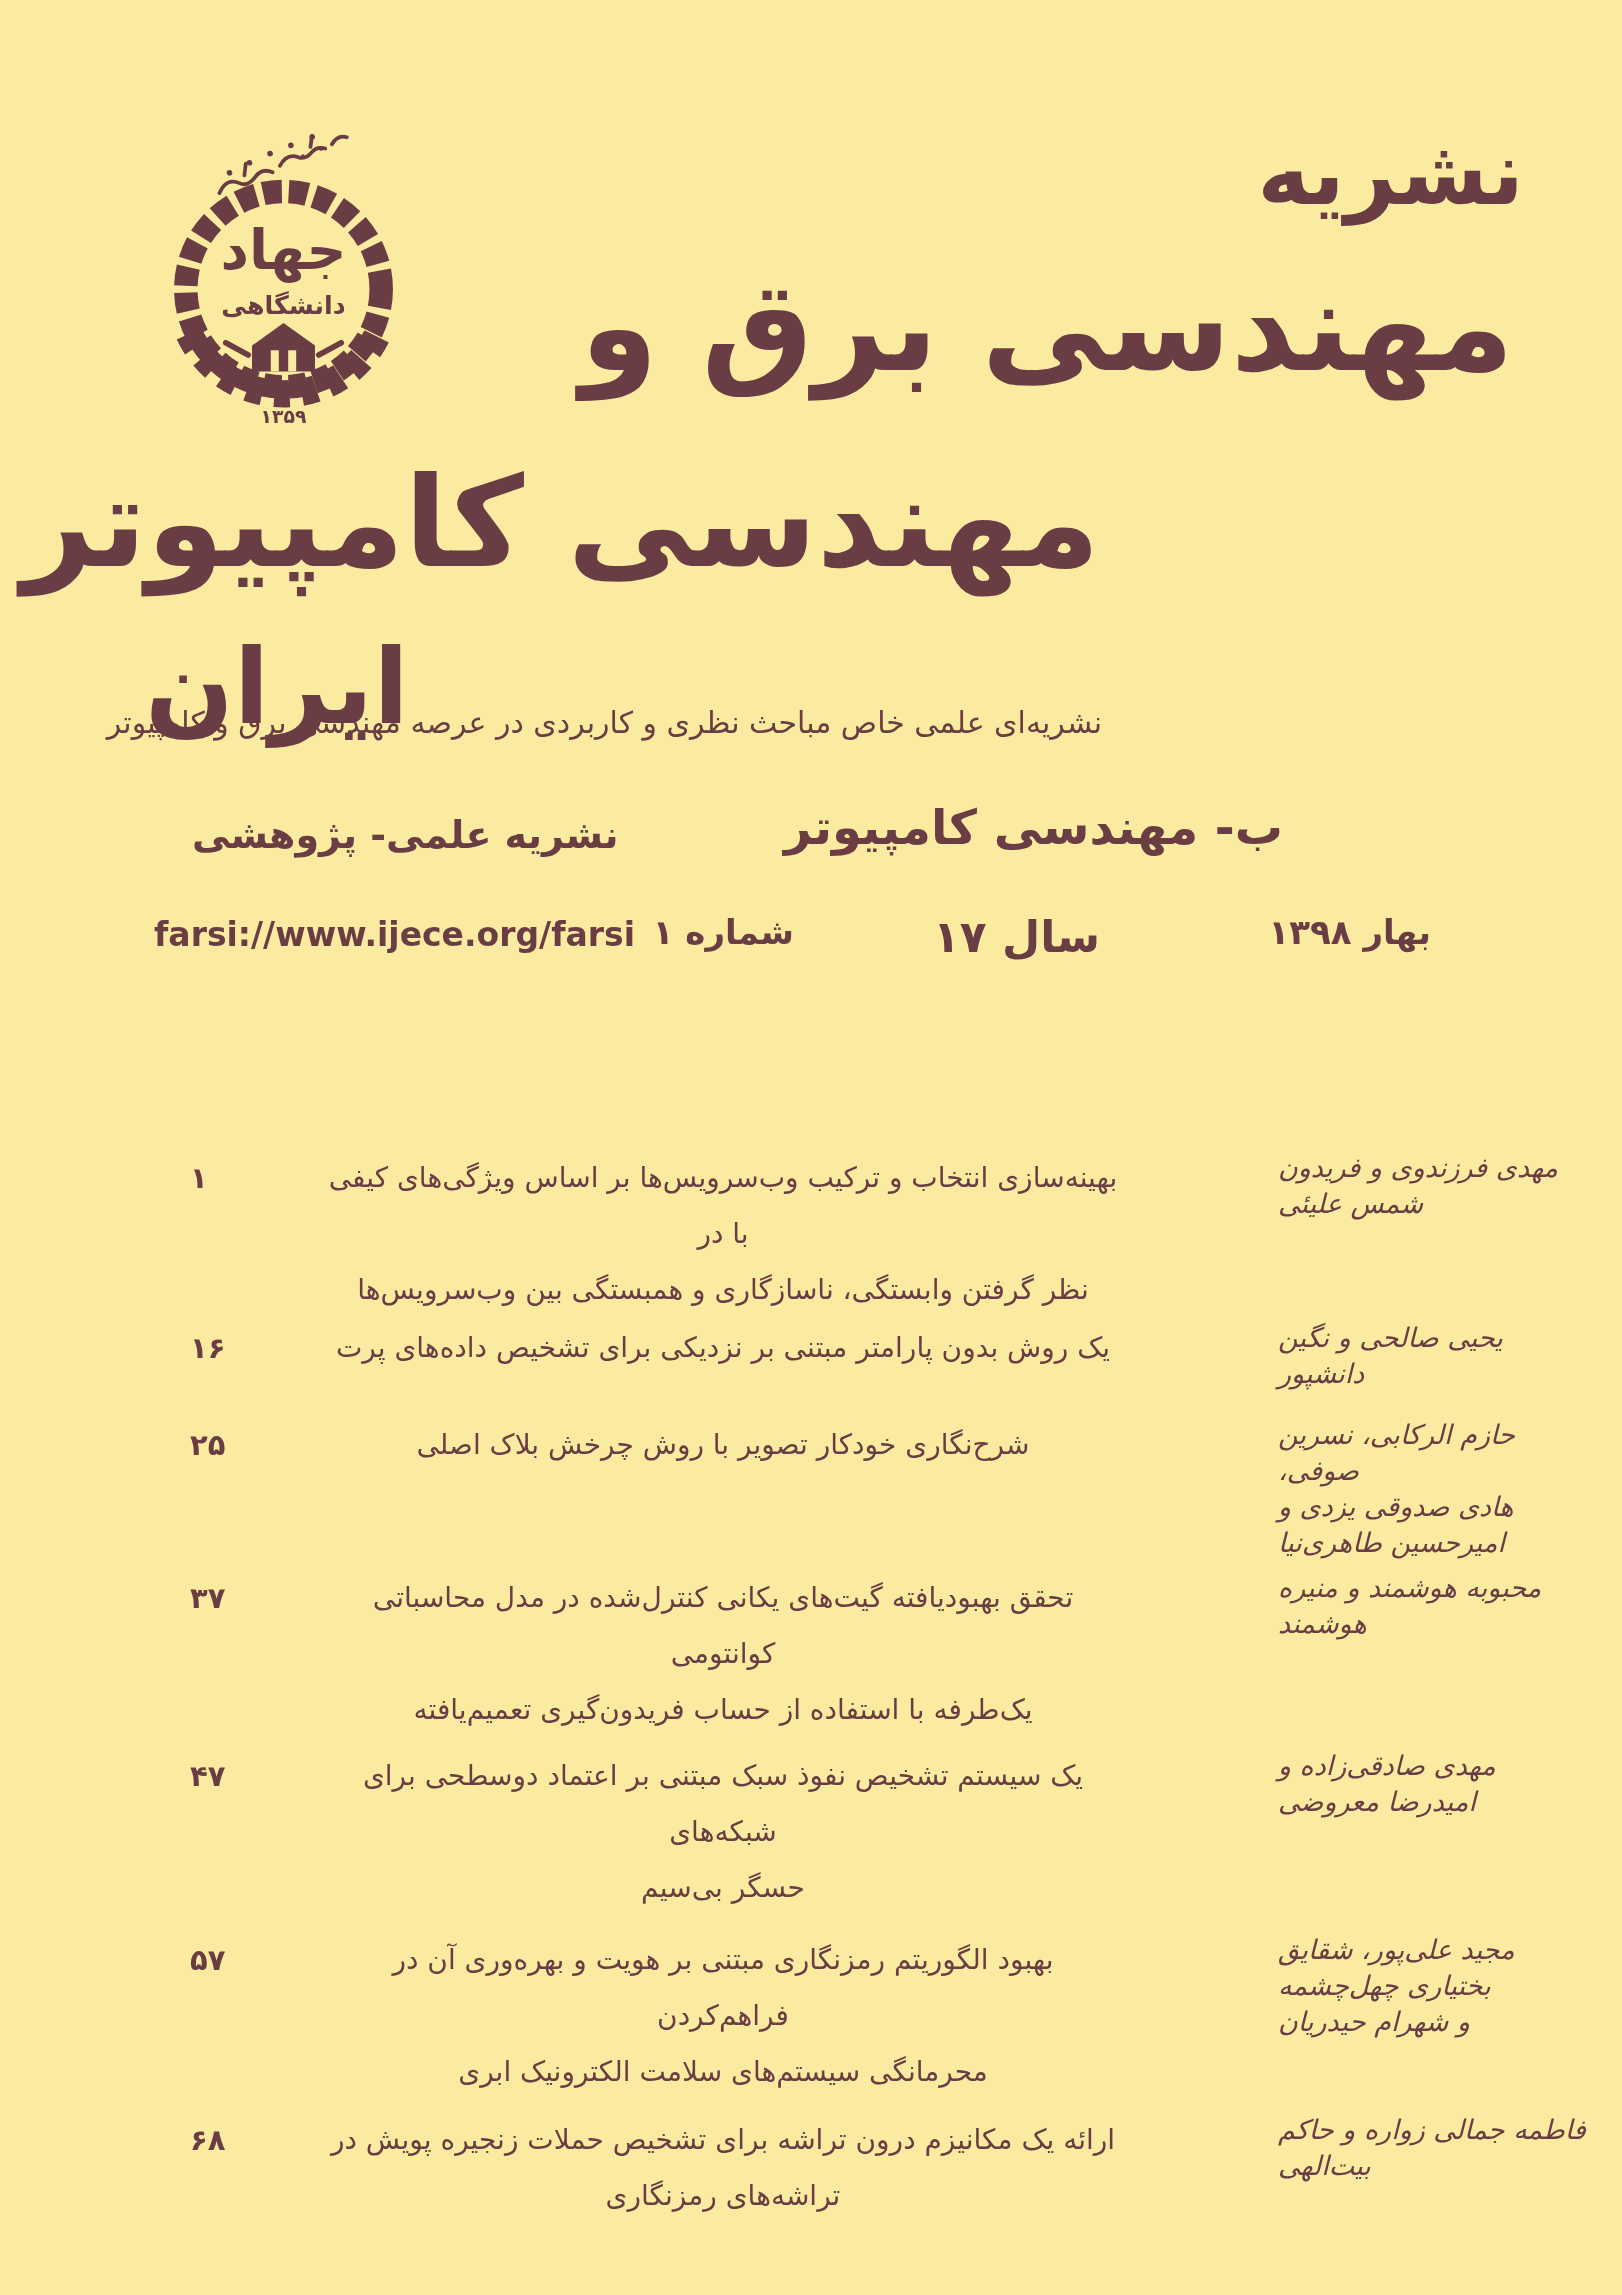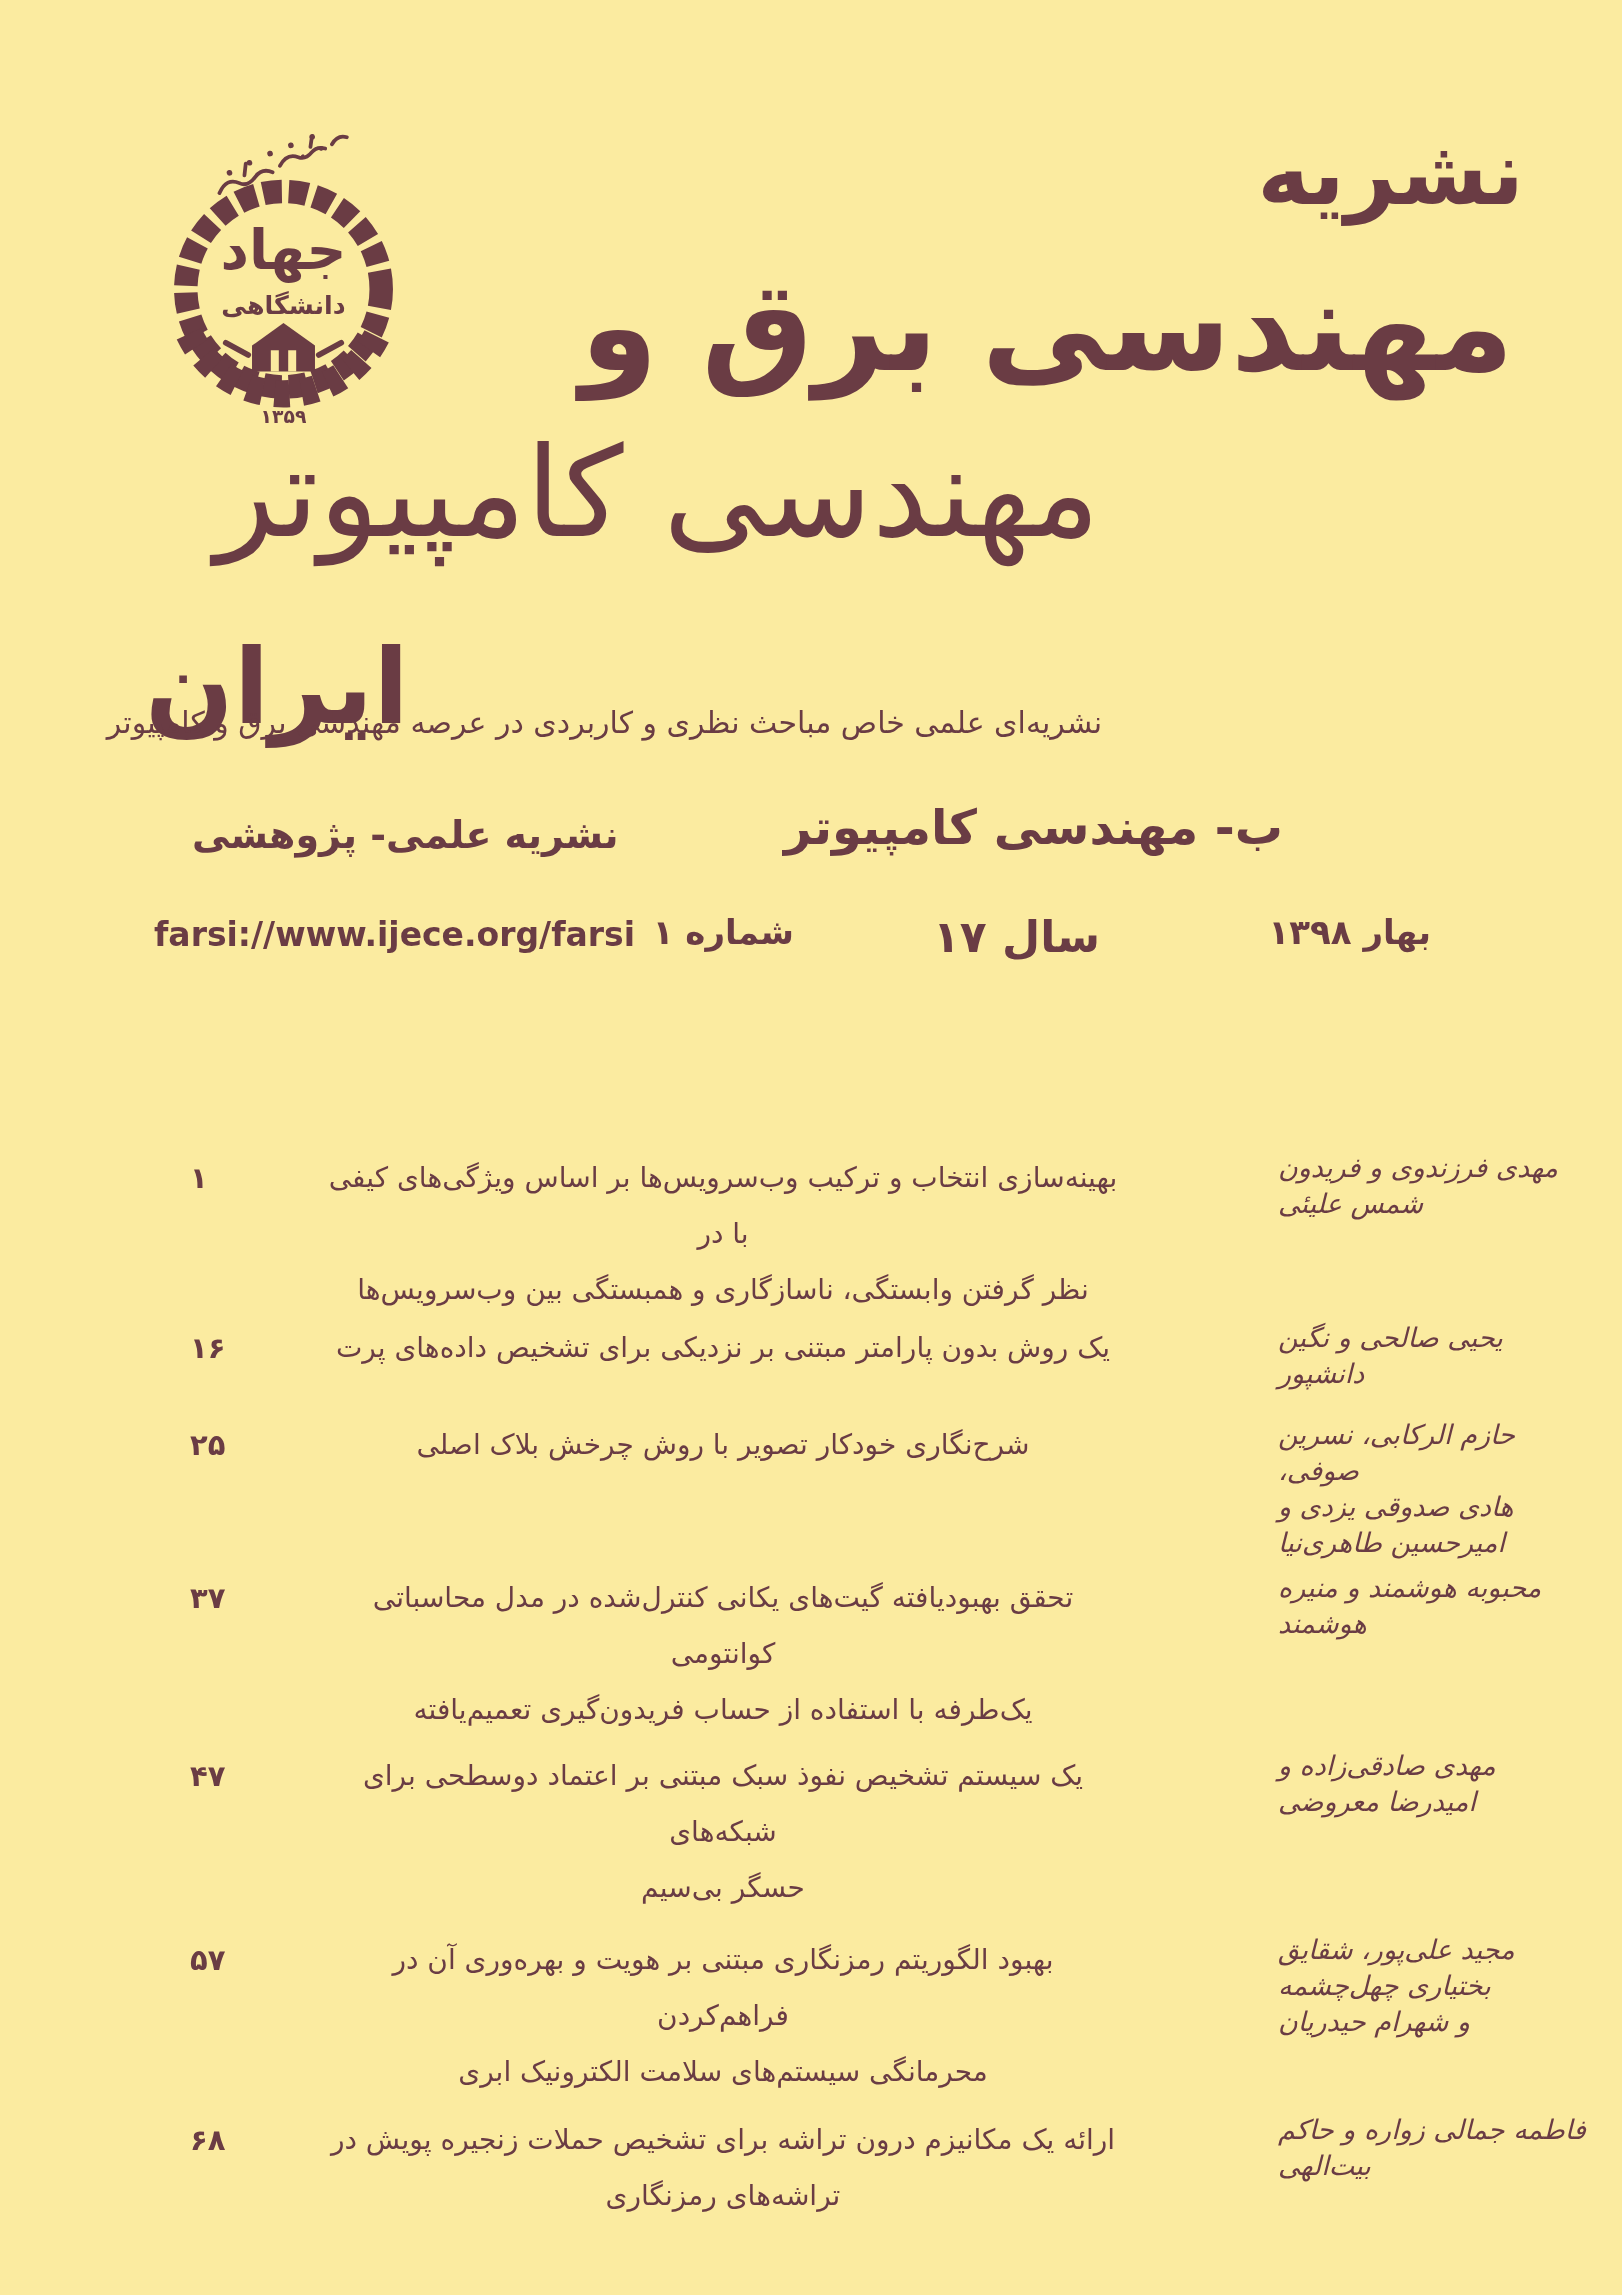--- a/index.html
+++ b/index.html
@@ -15,21 +15,21 @@
   }
   .abs { position: absolute; line-height: 1; white-space: nowrap; }
 
   
   .logo { position: absolute; left: 160px; top: 134px; width: 249px; height: 301px; color: var(--ink, #6A3C44); }
   .logo text { fill: currentColor; font-weight: bold; text-anchor: middle; font-family: "DejaVu Sans", sans-serif; }
 
   
   .t1 { right: 98px;  top: 129px;  font-size: 89px; font-weight: bold; }
   .t2 { right: 108px;  top: 264px;  font-size: 125px; font-weight: bold; }
-  .t3 { right: 522px; top: 430px;  font-size: 125px; font-weight: normal; }
+  .t3 { right: 522px; top: 460px;  font-size: 125px; font-weight: bold; }
   .t4 { left: 146px;   top: 635px; font-size: 104px; font-weight: bold; }
   .subtitle      { right: 520px; top: 708px; font-size: 30px; }
   .section-label { right: 339px;  top: 803px; font-size: 48px; font-weight: bold; }
   .type-label    { left: 193px;   top: 816px; font-size: 38px;  font-weight: bold; }
 
   
   .issue-season  { right: 191px;  top: 915px; font-size: 34px; font-weight: bold; }
   .issue-volume  { right: 522px; top: 915px; font-size: 44px; font-weight: bold; }
   .issue-number  { right: 828px; top: 915px; font-size: 34px; font-weight: bold; margin-left: 48px; }
   .journal-url   { left: 155px;   top: 918px; font-size: 33px; font-weight: bold; direction: ltr; }

